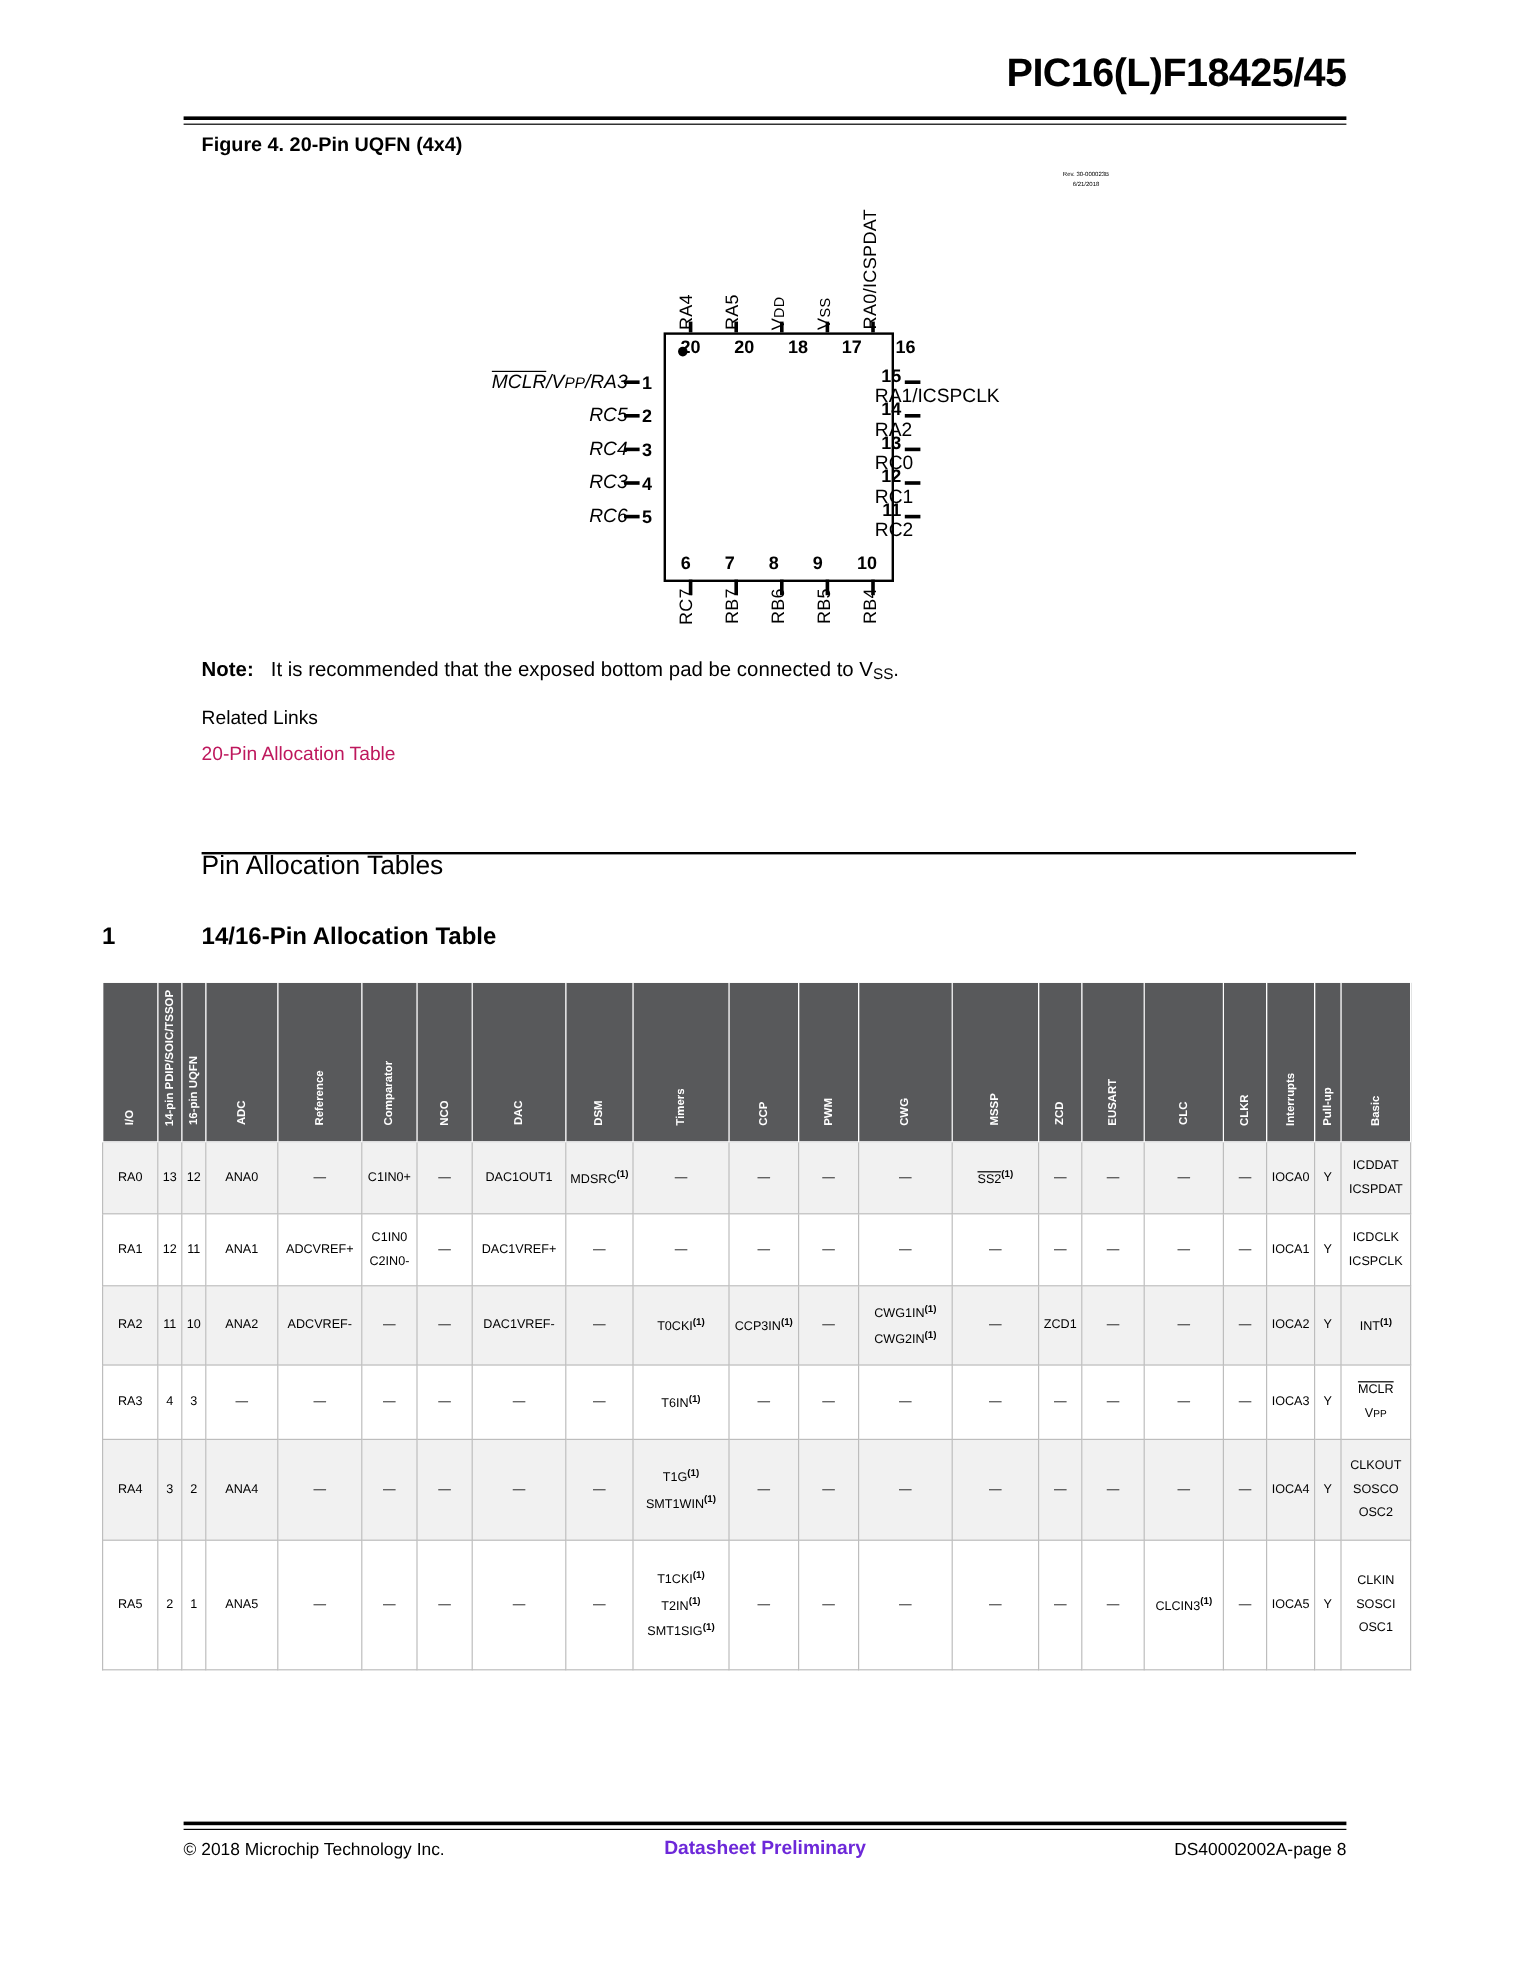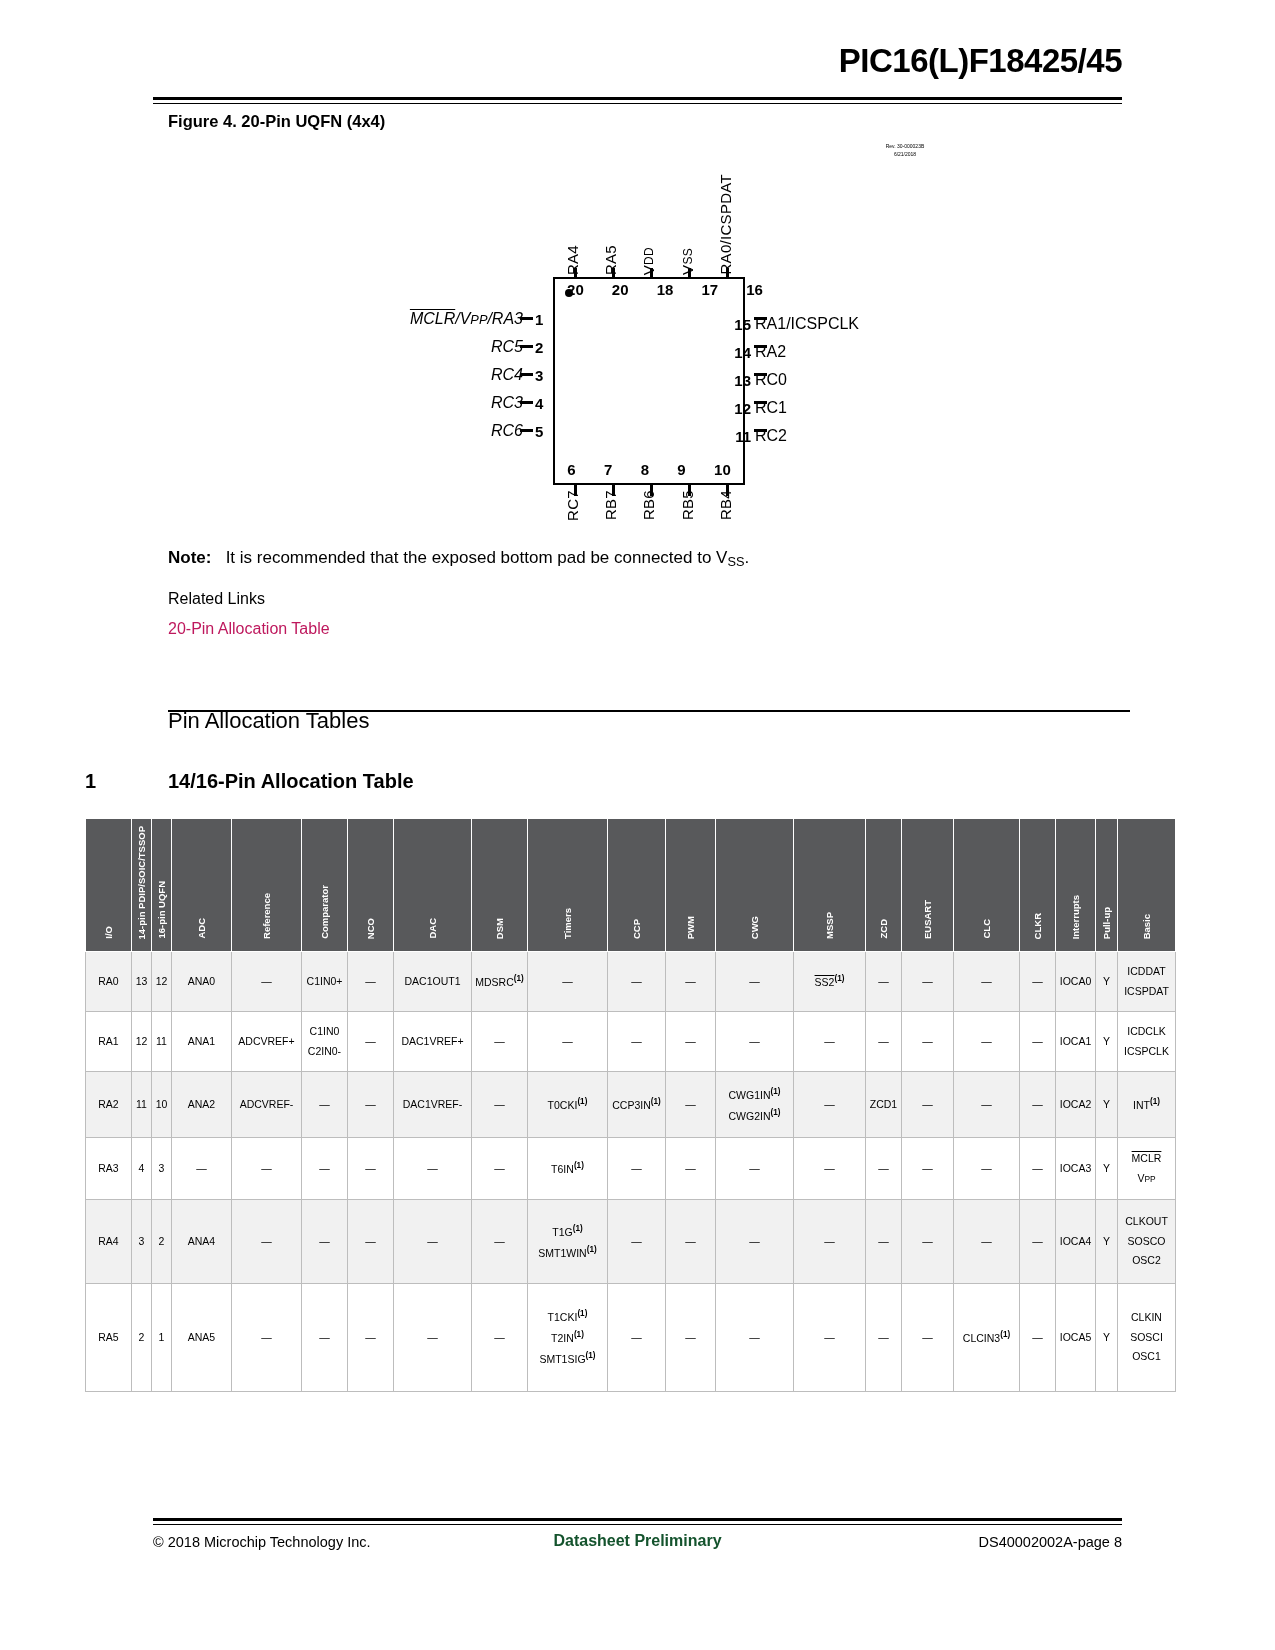--- a/index.html
+++ b/index.html
@@ -191,23 +191,24 @@
   
   .right-rows {
     position: absolute;
     left: 725px;
     top: 155px;
     width: 230px;
   }
   .right-row {
     height: 28px;
     display: flex;
-    align-items: flex-end;
+    align-items: flex-start;
     font-size: 16px;
     position: relative;
+    flex-direction: column;
   }
   .right-row .rnum {
     width: 26px;
     font-size: 15px;
     font-weight: bold;
     text-align: right;
   }
   .right-row .rname {
     padding-left: 4px;
   }
@@ -333,21 +334,21 @@
     font-size: 14.5px;
   }
   .footer-center {
     position: absolute;
     left: 0;
     width: 1275px;
     text-align: center;
     top: 1532px;
     font-size: 16px;
     font-weight: bold;
-    color: #14532d;
+    color: #6d28d9;
   }
   .footer-right {
     position: absolute;
     right: 153px;
     top: 1534px;
     font-size: 14.5px;
   }
 </style>
 </head>
 <body>

